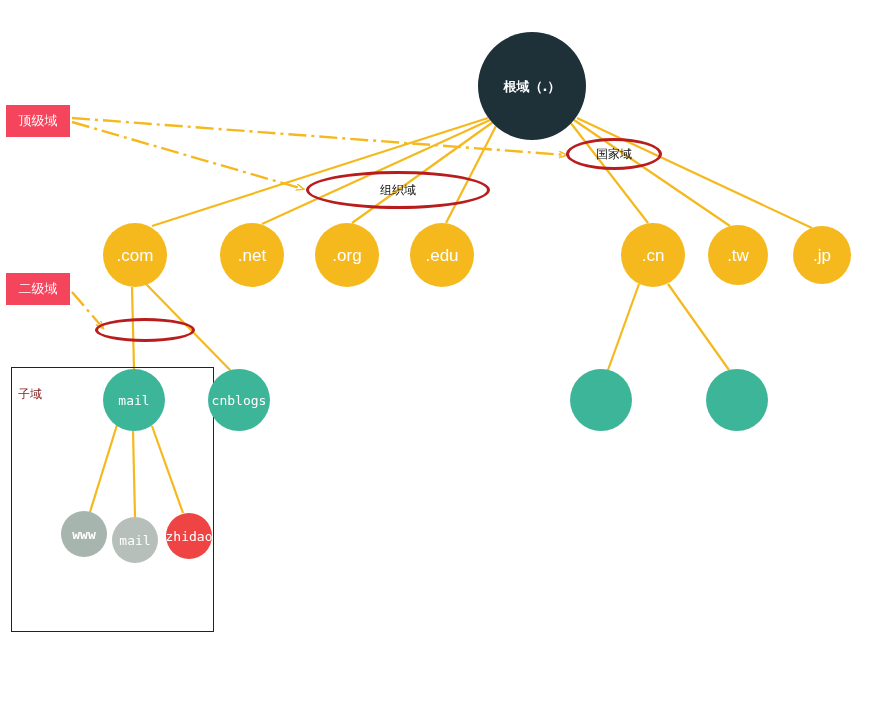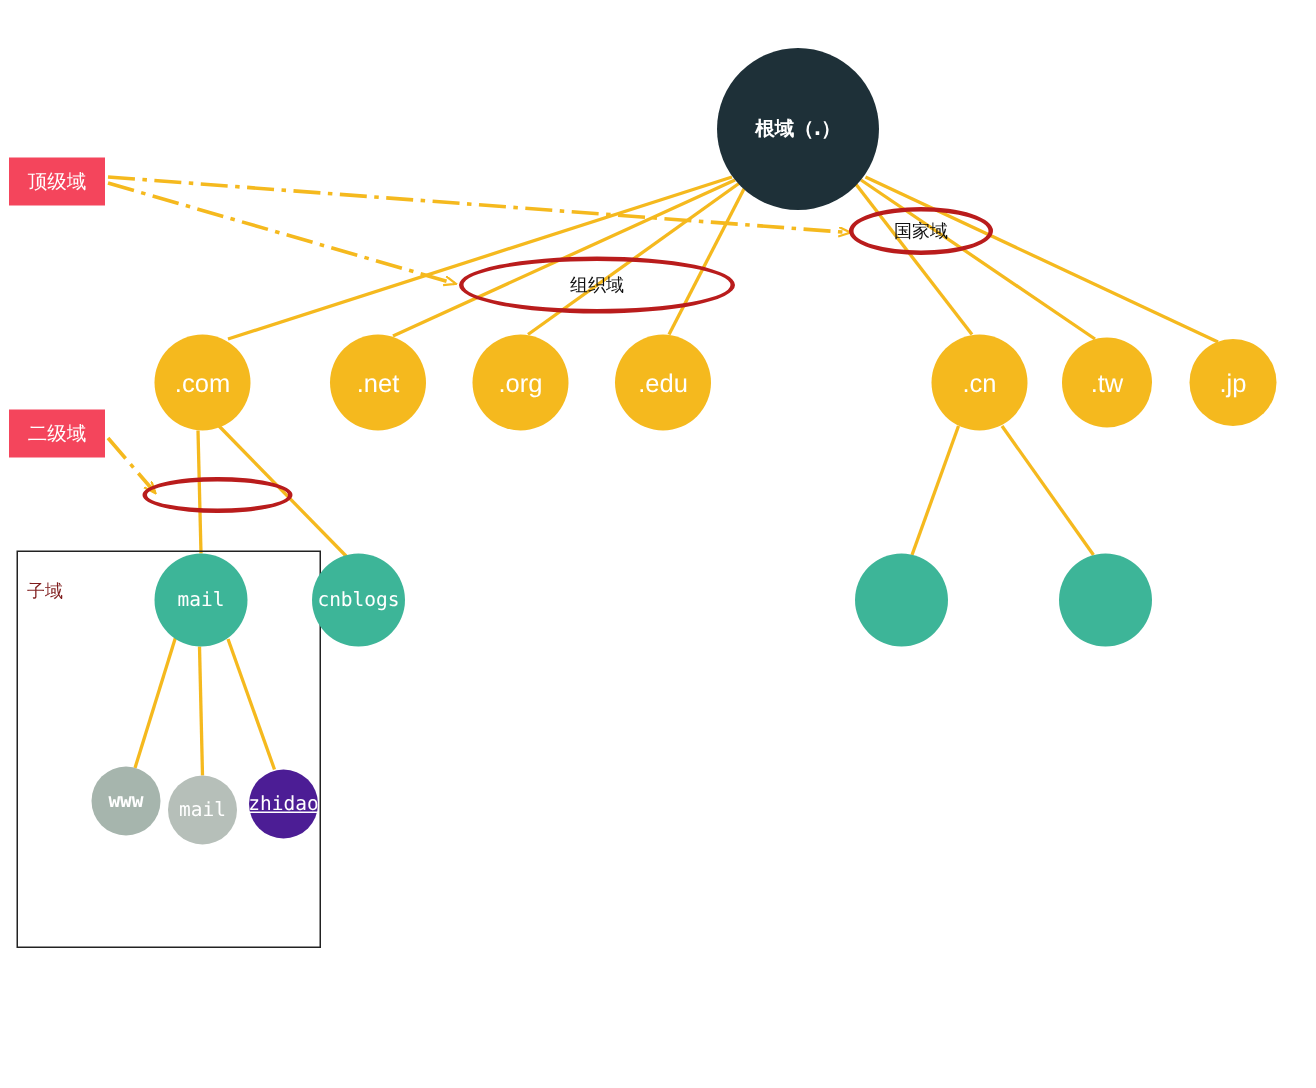--- a/index.html
+++ b/index.html
@@ -52,21 +52,21 @@
     font-family: "DejaVu Sans Mono", monospace;
     font-size: 13px;
   }
   .node-host {
     background: #a8b8b0;
     font-family: "DejaVu Sans Mono", monospace;
     font-size: 13px;
   }
   .node-host.gray-a { background: #a6b5ad; font-weight: bold; }
   .node-host.gray-b { background: #b6bfb9; }
-  .node-host.gray-c { background: #4c1d95; text-decoration: underline; }
+  .node-host.gray-c { background: #ef4444; }
 
   .ellipse {
     position: absolute;
     border: 3px solid #b91c1c;
     border-radius: 50%;
     background: transparent;
     display: flex;
     align-items: center;
     justify-content: center;
     box-sizing: border-box;

